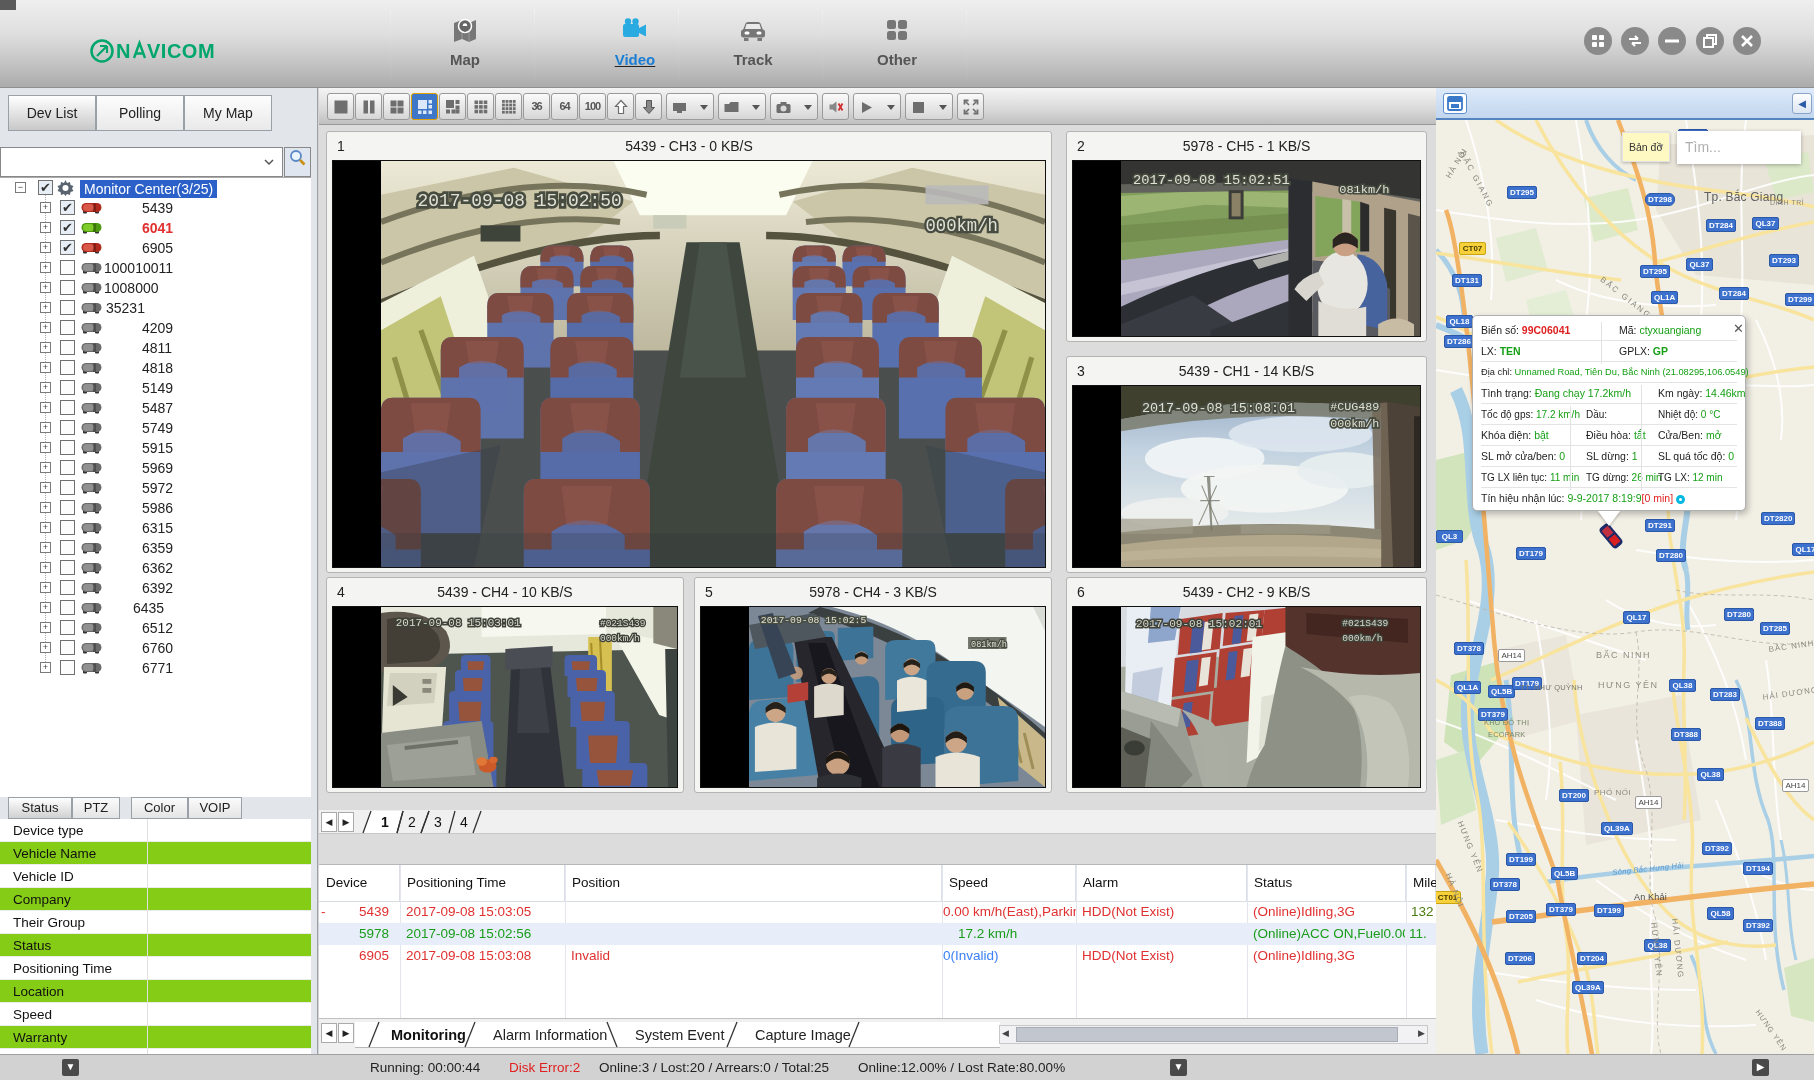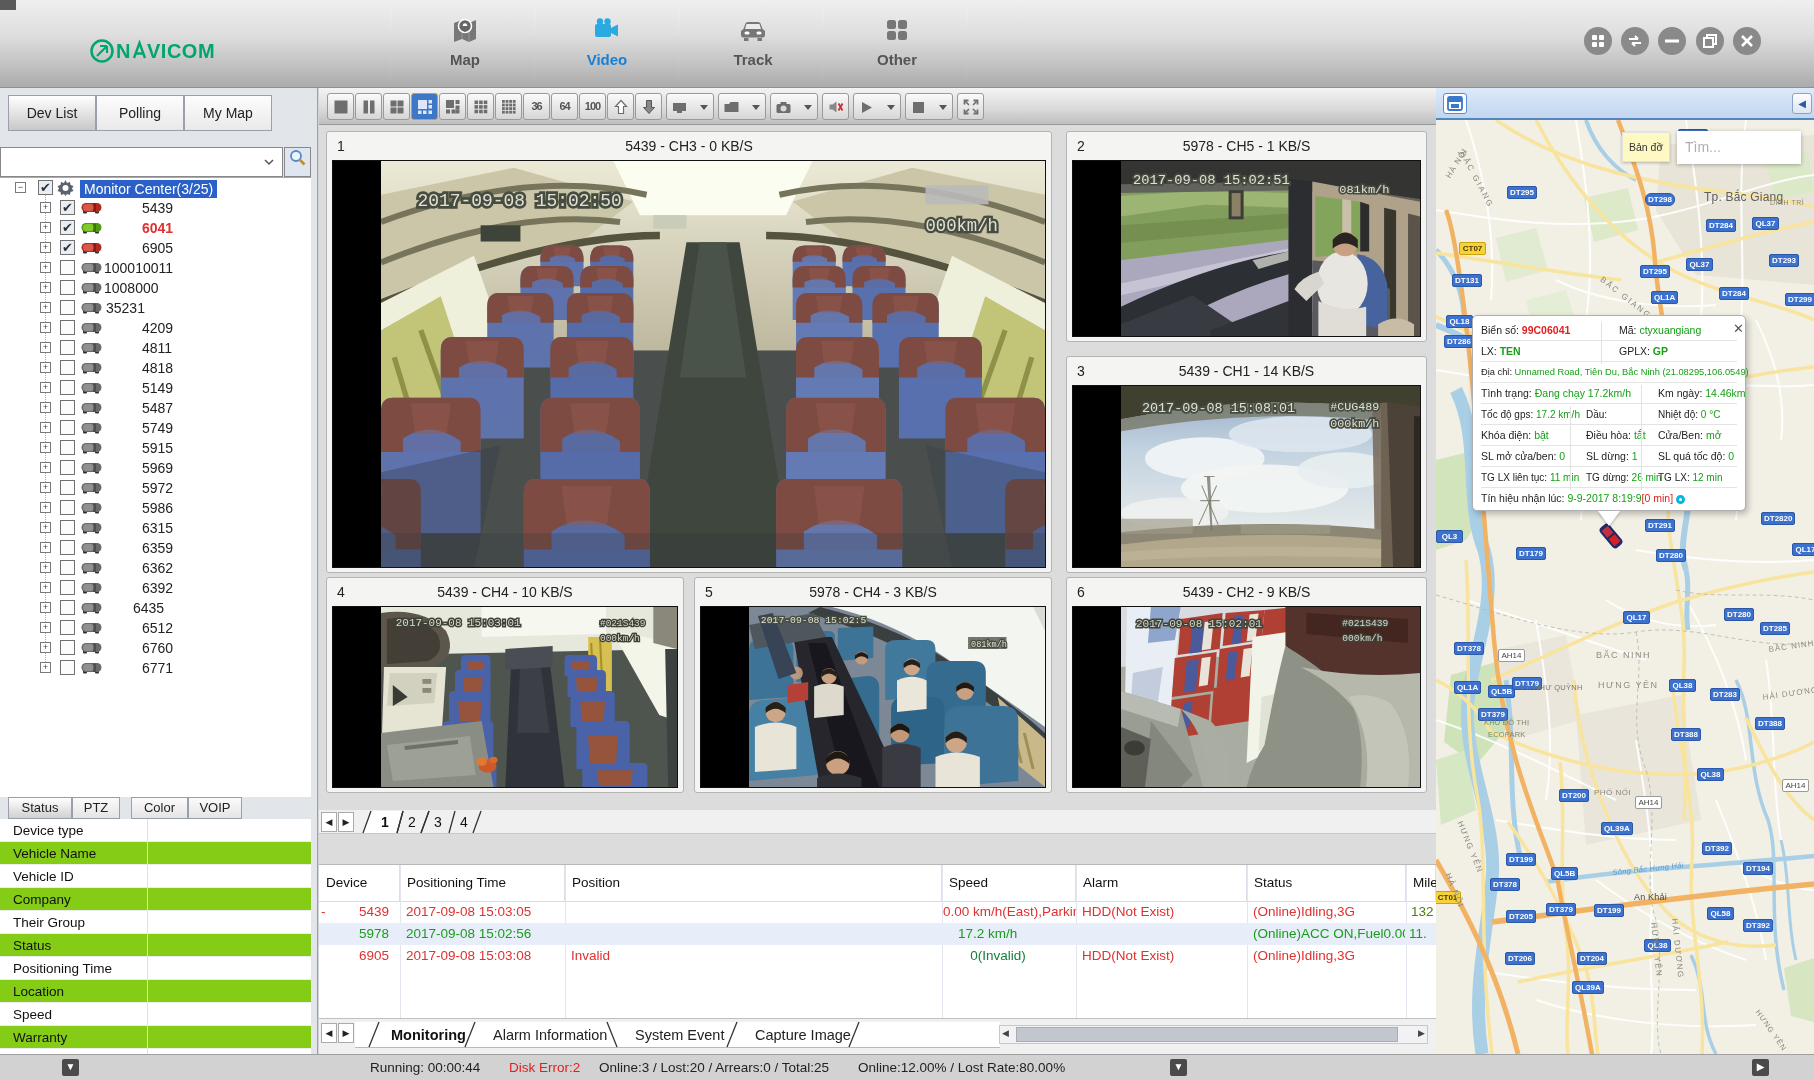--- a/index.html
+++ b/index.html
@@ -108,21 +108,21 @@
 <svg width="34" height="34" viewBox="0 0 34 34" style="display:block;margin:0 auto;">
 <path d="M6 9 L14 6 L21 9 L28 6 L28 25 L21 28 L14 25 L6 28 Z" fill="#777"></path>
 <path d="M14 6 L14 25 M21 9 L21 28" stroke="#999" stroke-width="1"></path>
 <circle cx="17" cy="12" r="6.5" fill="#666" stroke="#fff" stroke-width="1.5"></circle>
 <circle cx="17" cy="11.5" r="2.2" fill="#fff"></circle>
 <path d="M17 18.5 L13.5 12 L20.5 12 Z" fill="#666"></path>
 </svg>
 <div class="lbl">Map</div>
 </div>
 
-<div class="abs navtab active" style="left:552px;">
+<div class="abs navtab active" style="left:580px;text-decoration:underline;">
 <svg width="34" height="34" viewBox="0 0 34 34" style="display:block;margin:0 auto;">
 <rect x="5" y="10" width="16" height="13" rx="2" fill="#29abe2"></rect>
 <path d="M21 14 L28 10.5 L28 22.5 L21 19 Z" fill="#29abe2"></path>
 <circle cx="10" cy="7.5" r="3.2" fill="#29abe2"></circle>
 <circle cx="17.5" cy="7.5" r="3.2" fill="#29abe2"></circle>
 </svg>
 <div class="lbl">Video</div>
 </div>
 
 <div class="abs navtab" style="left:698px;">
@@ -1116,21 +1116,21 @@
         <div class="dcell" style="left:14px;width:56px;color:#1a9c1a;text-align:right;">5978</div>
         <div class="dcell" style="left:87px;width:158px;color:#1a9c1a;">2017-09-08 15:02:56</div>
         <div class="dcell" style="left:639px;width:100px;color:#1a9c1a;">17.2 km/h</div>
         <div class="dcell" style="left:934px;width:152px;color:#1a9c1a;">(Online)ACC ON,Fuel0.00</div>
         <div class="dcell" style="left:1090px;width:27px;color:#1a9c1a;">11.</div>
       </div>
       <div class="drow" style="top:80px;">
         <div class="dcell" style="left:14px;width:56px;color:#e03030;text-align:right;">6905</div>
         <div class="dcell" style="left:87px;width:158px;color:#e03030;">2017-09-08 15:03:08</div>
         <div class="dcell" style="left:252px;width:100px;color:#e03030;">Invalid</div>
-        <div class="dcell" style="left:624px;width:110px;color:#15803d;text-align:center;">0(Invalid)</div>
+        <div class="dcell" style="left:624px;width:110px;color:#3b82f6;">0(Invalid)</div>
         <div class="dcell" style="left:763px;width:160px;color:#e03030;">HDD(Not Exist)</div>
         <div class="dcell" style="left:934px;width:150px;color:#e03030;">(Online)Idling,3G</div>
       </div>
     </div>
     <div id="tabstrip" class="abs">
 <div style="position:absolute;left:36px;top:3px;width:645px;height:26px;background:#fff;border-bottom:1px solid #b8b8b8;"></div>
 <div style="position:absolute;left:2px;top:4px;width:16px;height:20px;background:#fff;border:1px solid #aaa;text-align:center;line-height:18px;font-size:9px;color:#222;">◀</div>
 <div style="position:absolute;left:19px;top:4px;width:16px;height:20px;background:#fff;border:1px solid #aaa;text-align:center;line-height:18px;font-size:9px;color:#222;">▶</div>
 <svg style="position:absolute;left:40px;top:2px;" width="520" height="28" viewBox="0 0 520 28">
 <polygon points="20,1 116,1 106,26 10,26" fill="#fff"></polygon>

